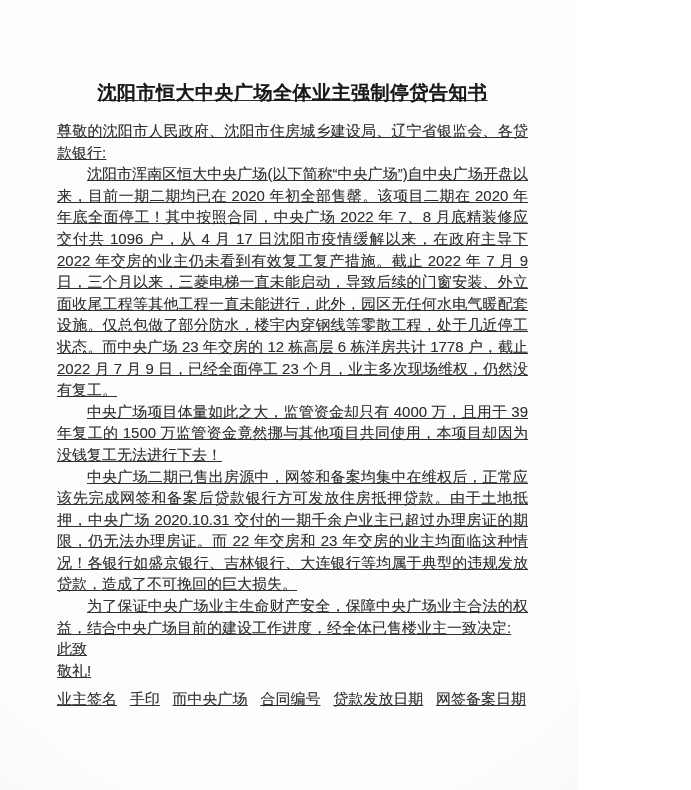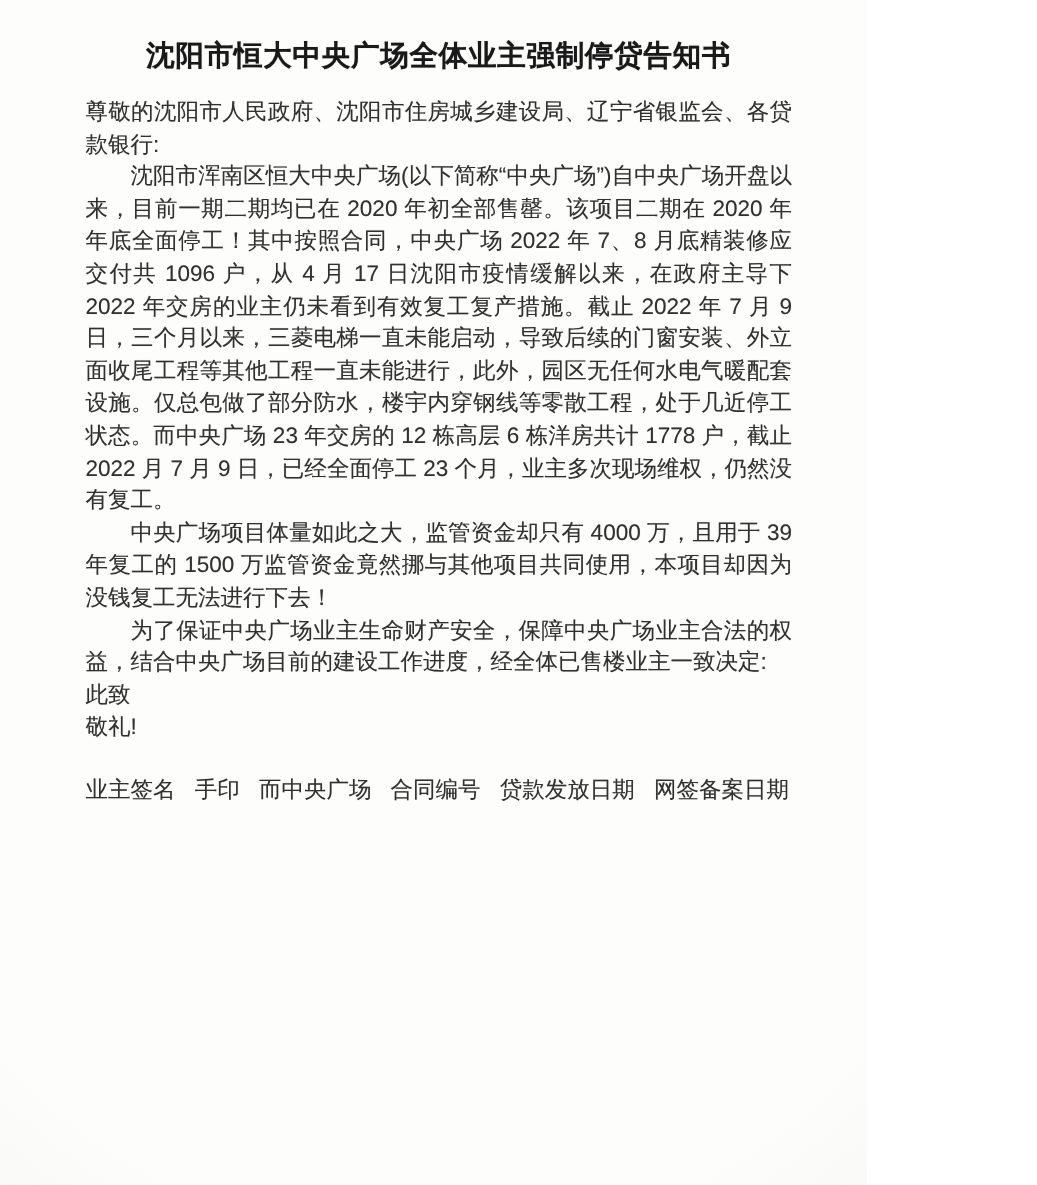--- a/index.html
+++ b/index.html
@@ -12,22 +12,23 @@
     overflow: hidden;
     font-family: "Liberation Sans", sans-serif;
   }
   .page {
     position: relative;
     width: 578px;
     height: 790px;
     box-sizing: border-box;
     background:
       radial-gradient(ellipse 130% 110% at 50% 42%, #fdfdfc 55%, #f3f2f0 88%, #ecebe9 100%);
-    padding: 24px 50px 0 57px;
+    padding: 80px 50px 0 57px;
     color: #2e2e2e;
+    text-decoration: underline;
   }
   .doc-title {
     text-align: center;
     font-size: 19px;
     font-weight: 700;
     color: #191919;
     letter-spacing: 0.5px;
     margin: 0 0 14px 0;
     text-shadow: 0 0 0.6px rgba(0,0,0,0.45);
   }
@@ -44,40 +45,41 @@
   }
   p.indent {
     text-indent: 2em;
   }
   .closing-line {
     margin: 0;
   }
   .signature-row {
     display: flex;
     justify-content: space-between;
-    margin-top: 20px;
+    margin-top: 7px;
     padding-right: 2px;
   }
   .signature-row span {
     white-space: nowrap;
   }
 </style>
 </head>
 <body>
 
 <div class="page">
   <h1 class="doc-title">沈阳市恒大中央广场全体业主强制停贷告知书</h1>
 
   <div class="doc-body">
     <p>尊敬的沈阳市人民政府、沈阳市住房城乡建设局、辽宁省银监会、各贷款银行:</p>
 
     <p class="indent">沈阳市浑南区恒大中央广场(以下简称“中央广场”)自中央广场开盘以来，目前一期二期均已在 2020 年初全部售罄。该项目二期在 2020 年年底全面停工！其中按照合同，中央广场 2022 年 7、8 月底精装修应交付共 1096 户，从 4 月 17 日沈阳市疫情缓解以来，在政府主导下 2022 年交房的业主仍未看到有效复工复产措施。截止 2022 年 7 月 9 日，三个月以来，三菱电梯一直未能启动，导致后续的门窗安装、外立面收尾工程等其他工程一直未能进行，此外，园区无任何水电气暖配套设施。仅总包做了部分防水，楼宇内穿钢线等零散工程，处于几近停工状态。而中央广场 23 年交房的 12 栋高层 6 栋洋房共计 1778 户，截止 2022 月 7 月 9 日，已经全面停工 23 个月，业主多次现场维权，仍然没有复工。</p>
 
     <p class="indent">中央广场项目体量如此之大，监管资金却只有 4000 万，且用于 39 年复工的 1500 万监管资金竟然挪与其他项目共同使用，本项目却因为没钱复工无法进行下去！</p>
 
+    <p class="indent">中央广场二期已售出房源中，网签和备案均集中在维权后，正常应该先完成网签和备案后贷款银行方可发放住房抵押贷款。由于土地抵押，中央广场 2020.10.31 交付的一期千余户业主已超过办理房证的期限，仍无法办理房证。而 22 年交房和 23 年交房的业主均面临这种情况！各银行如盛京银行、吉林银行、大连银行等均属于典型的违规发放贷款，造成了不可挽回的巨大损失。</p>
 
     <p class="indent">为了保证中央广场业主生命财产安全，保障中央广场业主合法的权益，结合中央广场目前的建设工作进度，经全体已售楼业主一致决定:</p>
 
 
 
     <p class="closing-line">此致</p>
 
     <p class="closing-line">敬礼!</p>
 
 

